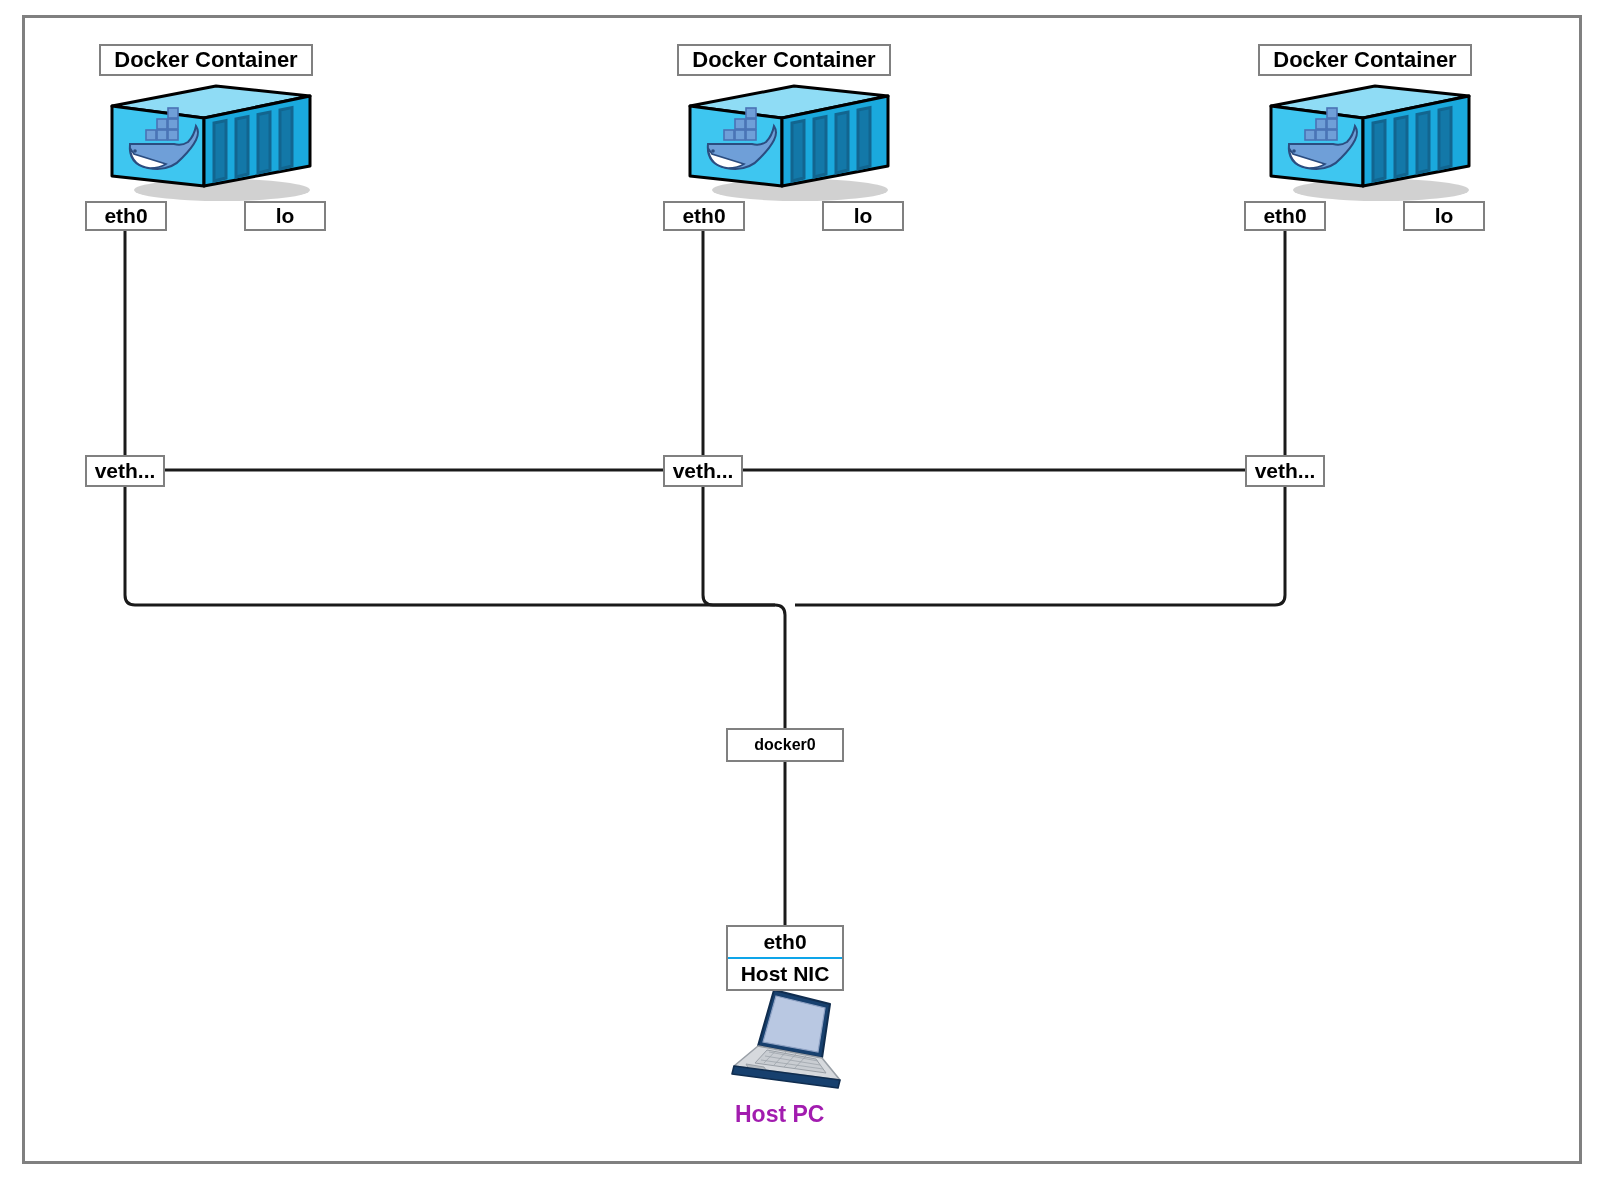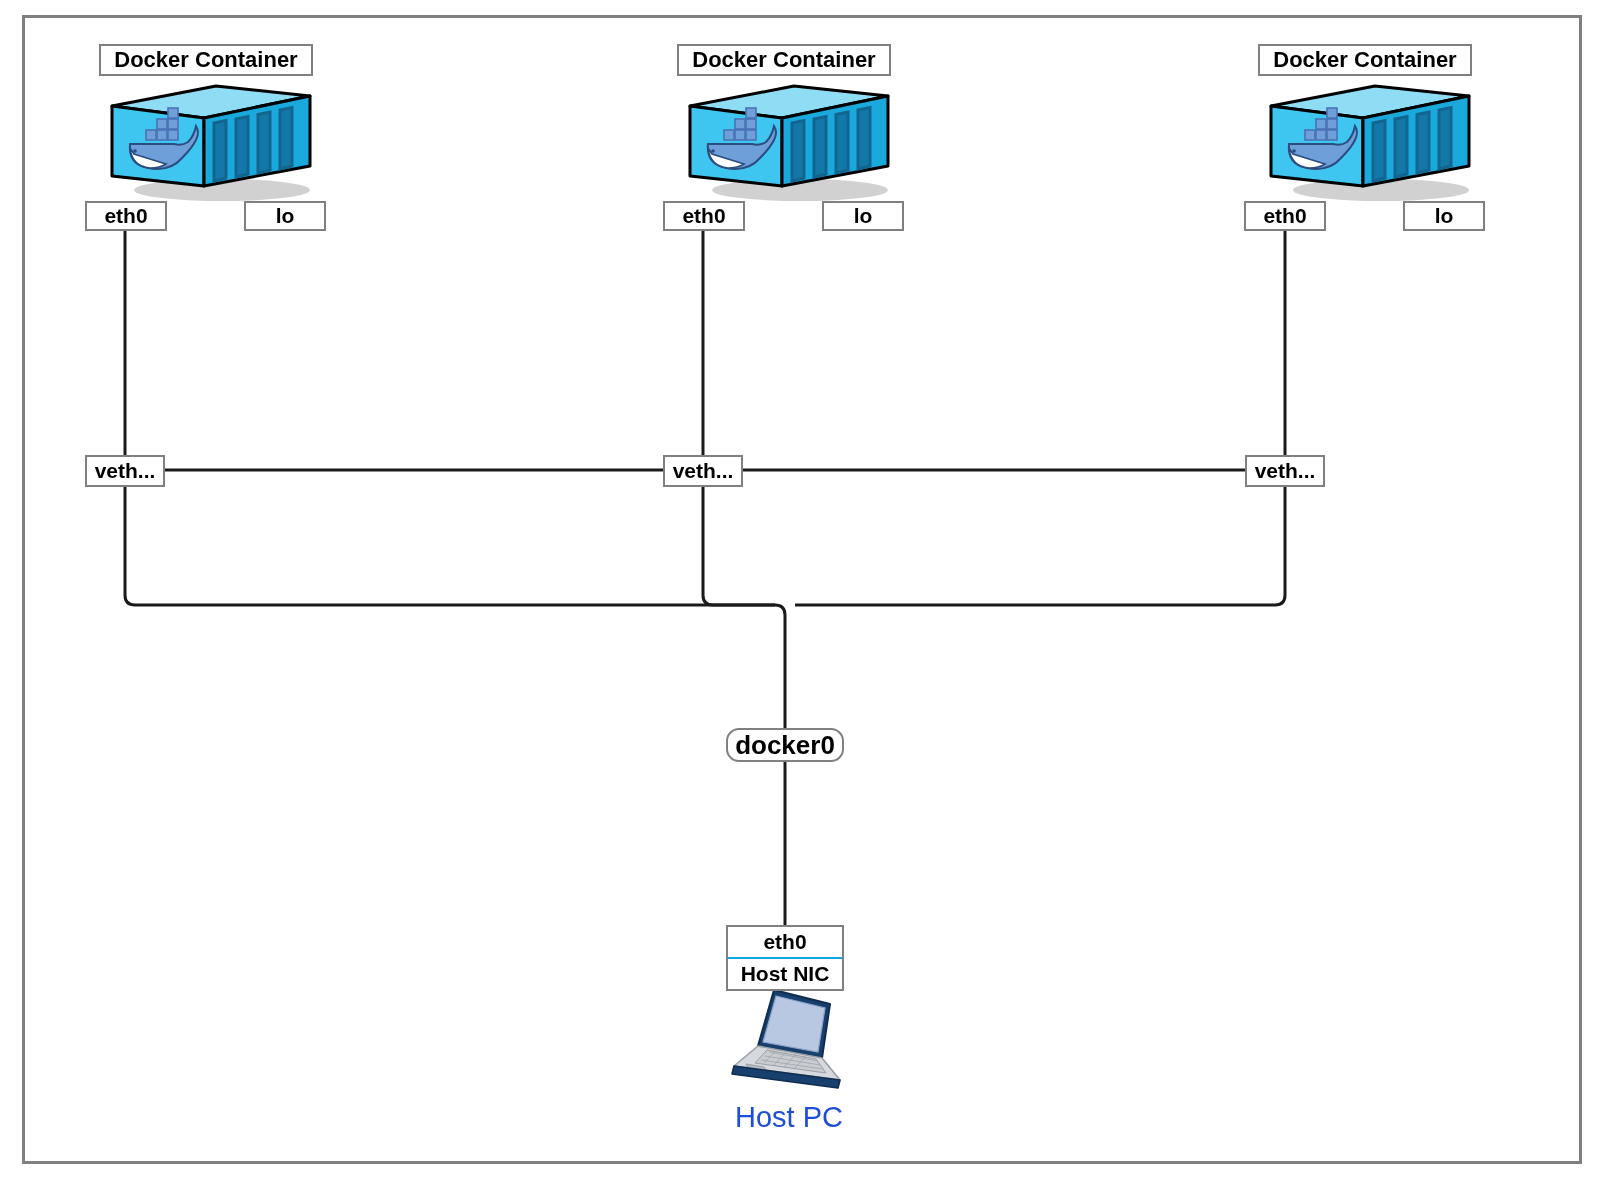--- a/index.html
+++ b/index.html
@@ -58,23 +58,22 @@
     font-size: 21px;
     padding: 0 8px;
   }
   .veth-box {
     height: 32px;
     font-size: 21px;
     padding: 0 21px;
   }
   .docker0-box {
     height: 34px;
-    font-size: 26px;
+    font-size: 16px;
     padding: 0 0;
-    border-radius: 13px;
   }
   .stack-box {
     position: absolute;
     border: 2px solid #808080;
     box-sizing: border-box;
     background: #ffffff;
     z-index: 5;
   }
   .stack-row {
     height: 30px;
@@ -92,23 +91,23 @@
   .container-art {
     position: absolute;
     z-index: 3;
   }
   .laptop-art {
     position: absolute;
     z-index: 3;
   }
   .plain-label {
     position: absolute;
-    font-size: 29px;
-    font-weight: normal;
-    color: #1d4ed8;
+    font-size: 23px;
+    font-weight: bold;
+    color: #a21caf;
     white-space: nowrap;
     z-index: 5;
   }
 </style>
 </head>
 <body>
 
 <div id="canvas">
 
   <div id="diagram-frame"></div>

